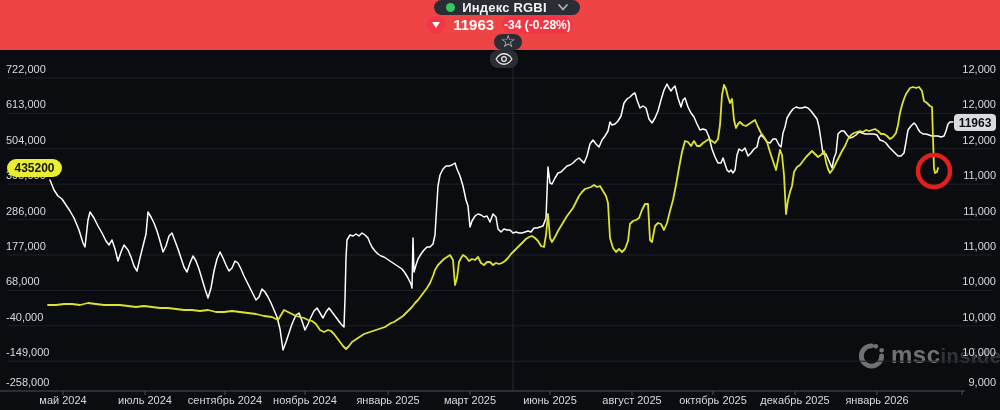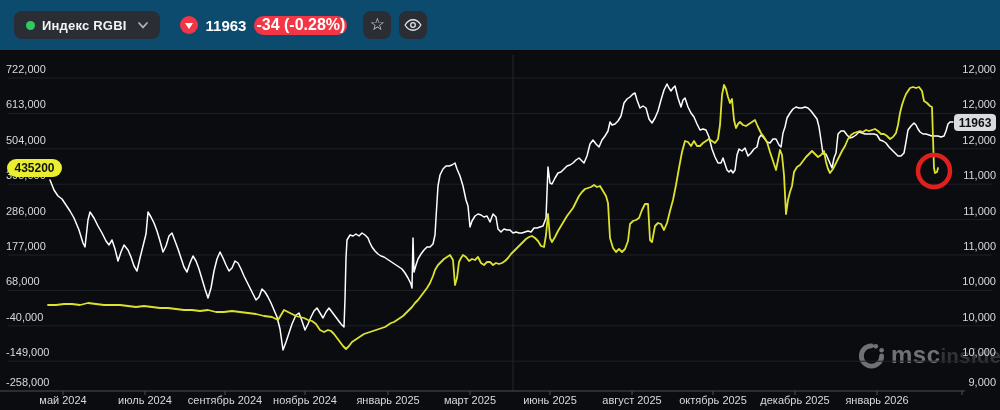--- a/index.html
+++ b/index.html
@@ -1,33 +1,33 @@
 <!DOCTYPE html>
 <html><head>
 <meta charset="utf-8">
 <style>
   html,body{margin:0;padding:0;background:#000;}
   .frame{position:relative;width:1000px;height:410px;background:#0b0c10;overflow:hidden;
          font-family:"Liberation Sans",sans-serif;}
   
-  .topbar{position:absolute;left:0;top:0;width:100%;height:50px;background:#0c4a6e;
-          border-bottom:1px solid #08090c;display:flex;align-items:center;z-index:3;}
+  .topbar{position:absolute;left:0;top:0;width:100%;height:50px;background:#ef4444;
+          border-bottom:1px solid #08090c;display:flex;align-items:center;z-index:3;flex-direction:column;}
   .inst-pill{display:flex;align-items:center;gap:7px;margin-left:14px;height:28px;
              padding:0 12px;background:#2a2d34;border-radius:8px;cursor:pointer;}
   .dot{width:9px;height:9px;border-radius:50%;}
   .inst-label{color:#f2f3f5;font-size:13px;font-weight:bold;letter-spacing:.2px;}
   .chev{margin-left:4px;display:flex;align-items:center;}
   .vdiv{width:1px;height:16px;background:#3c3e45;margin:0 10px 0 9px;}
   .quote{display:flex;align-items:center;gap:8px;}
   .down-badge{width:18px;height:18px;border-radius:50%;display:flex;align-items:center;
               justify-content:center;}
   .tri-down{width:0;height:0;border-left:4px solid transparent;border-right:4px solid transparent;
             border-top:6px solid #fff;margin-top:1px;}
   .quote-val{color:#fff;font-size:15px;font-weight:bold;}
-  .chg-pill{color:#fff;font-size:16px;font-weight:bold;border-radius:11px;height:19px;
+  .chg-pill{color:#fff;font-size:12px;font-weight:bold;border-radius:11px;height:19px;
             display:flex;align-items:center;padding:0 2px;}
   .sq-btn{width:28px;height:28px;border-radius:8px;background:#2a2d34;display:flex;
           align-items:center;justify-content:center;cursor:pointer;}
   .star-glyph{color:#e4e6e9;font-size:17px;line-height:1;margin-top:-1px;}
   
   .watermark{position:absolute;left:858px;top:341px;display:flex;align-items:center;gap:6px;
              z-index:1;pointer-events:none;}
   .wm-bold{font-size:24px;font-weight:bold;color:rgba(255,255,255,0.42);letter-spacing:.5px;}
   .wm-light{font-size:20px;font-weight:bold;color:rgba(255,255,255,0.16);letter-spacing:.5px;}
   

